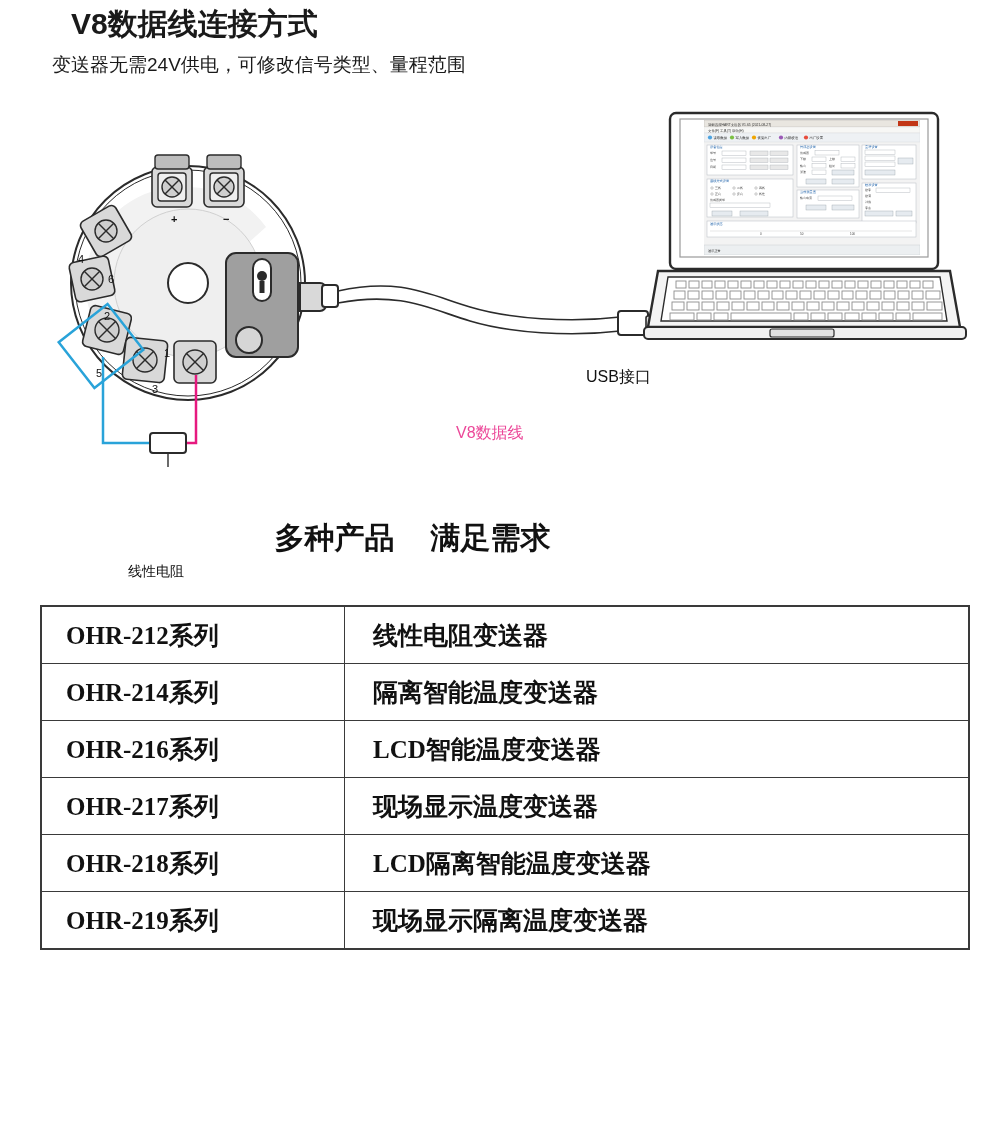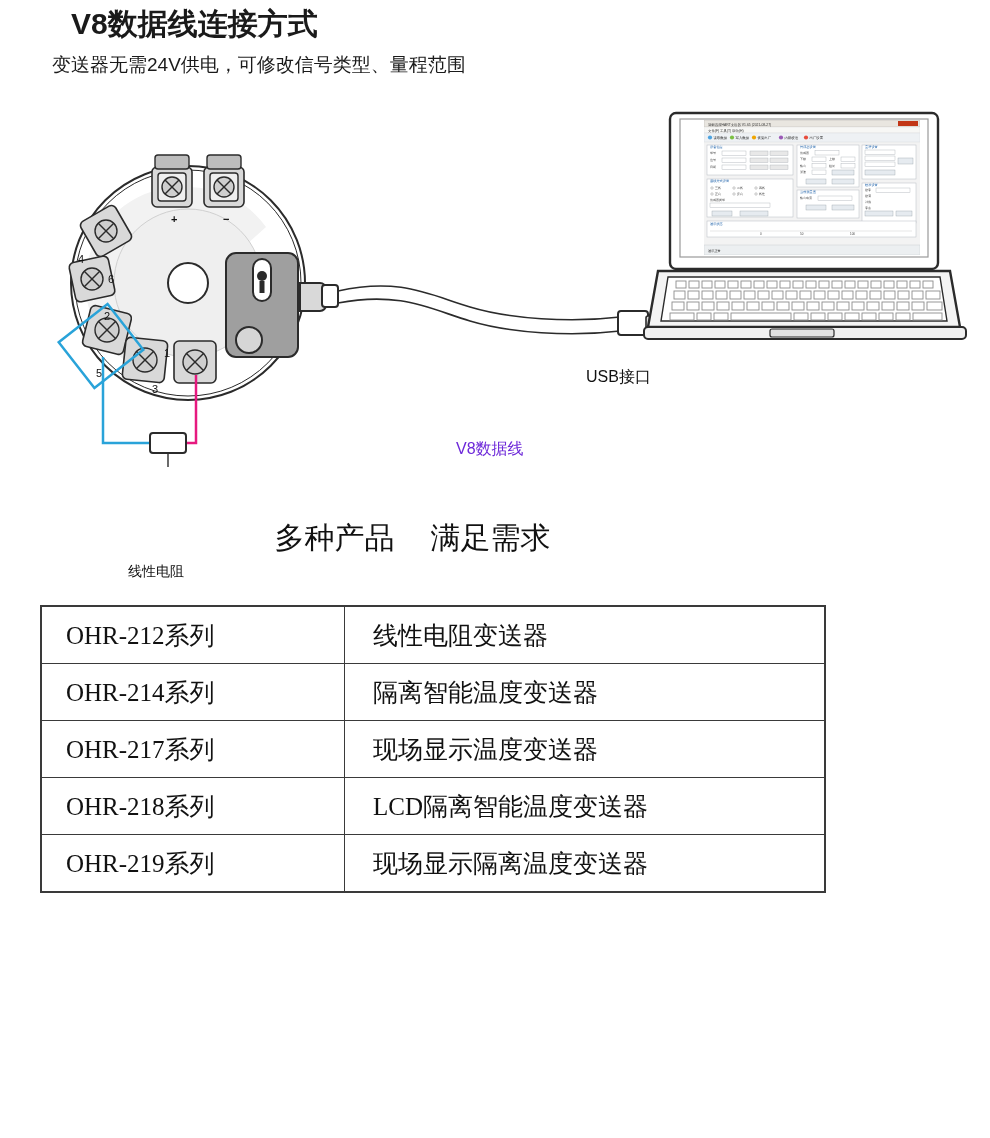--- a/index.html
+++ b/index.html
@@ -48,55 +48,56 @@
   .label-usb {
     position: absolute;
     left: 586px;
     top: 272px;
     font-size: 16px;
     color: #111;
   }
   .label-cable {
     position: absolute;
     left: 456px;
-    top: 344px;
+    top: 328px;
     font-size: 16px;
-    color: #6d28d9;
+    color: #ec4899;
     text-align: center;
   }
   .label-resistor {
     position: absolute;
     left: 128px;
     top: 468px;
     font-size: 14px;
     color: #111;
   }
 
   
   .section-heading {
     position: absolute;
     top: 518px;
     left: 0;
     width: 825px;
     text-align: center;
     font-size: 30px;
-    font-weight: normal;
+    font-weight: bold;
     color: #111;
   }
   .section-heading .gap { display: inline-block; width: 36px; }
 
   
   .product-table {
     position: absolute;
     left: 40px;
     top: 605px;
-    width: 786px;
+    width: 930px;
     border-collapse: collapse;
     border: 2px solid #3a3a3a;
     font-family: "Liberation Serif", serif;
+    font-weight: bold;
   }
   .product-table td {
     border: 1px solid #3a3a3a;
     height: 56px;
     font-size: 25px;
     color: #111;
     padding: 0 0 0 24px;
   }
   .product-table td.model { width: 278px; }
   .product-table td.desc { padding-left: 28px; margin-left: 31px; }
@@ -466,20 +467,24 @@
   <tbody>
     <tr>
       <td class="model">OHR-212系列</td>
       <td class="desc">线性电阻变送器</td>
     </tr>
     <tr>
       <td class="model">OHR-214系列</td>
       <td class="desc">隔离智能温度变送器</td>
     </tr>
     <tr>
+      <td class="model">OHR-216系列</td>
+      <td class="desc">LCD智能温度变送器</td>
+    </tr>
+    <tr>
       <td class="model">OHR-217系列</td>
       <td class="desc">现场显示温度变送器</td>
     </tr>
     <tr>
       <td class="model">OHR-218系列</td>
       <td class="desc">LCD隔离智能温度变送器</td>
     </tr>
     <tr>
       <td class="model">OHR-219系列</td>
       <td class="desc">现场显示隔离温度变送器</td>

